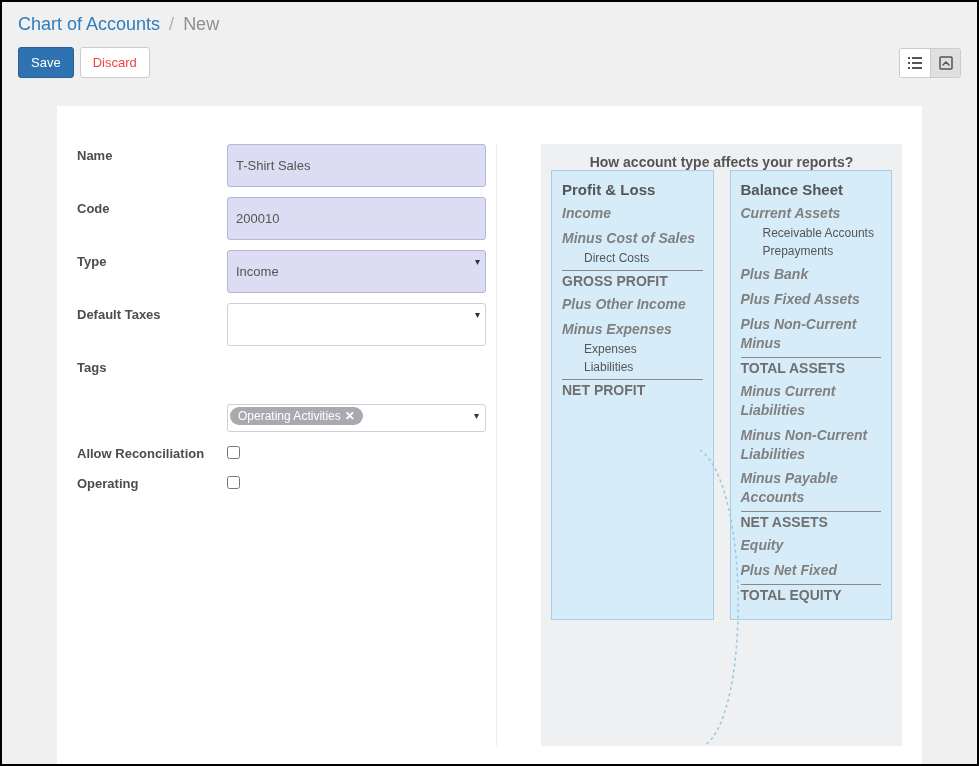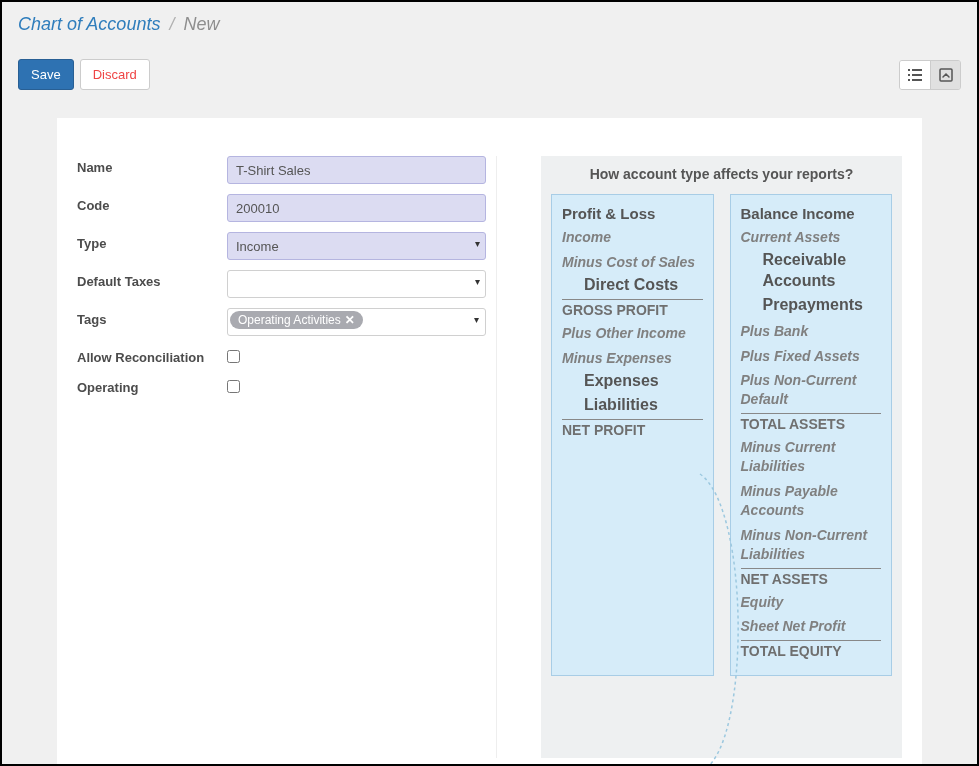--- a/index.html
+++ b/index.html
@@ -12,22 +12,21 @@
     height: 766px;
     border: 2px solid #000;
     overflow: hidden;
   }
   .header-area {
     padding: 12px 16px 10px 16px;
     background: #f0f0f0;
   }
   .breadcrumb {
     font-size: 18px;
-    margin-bottom: 24px;
-    font-style: italic;
+    margin-bottom: 12px;
   }
   .breadcrumb .bc-link { color: #2f7dbc; cursor: pointer; }
   .breadcrumb .bc-sep { color: #b0b0b0; margin: 0 4px; }
   .breadcrumb .bc-current { color: #8e8e8e; }
   .toolbar-row {
     display: flex;
     justify-content: space-between;
     align-items: center;
   }
   .toolbar-left { display: flex; gap: 6px; }
@@ -90,40 +89,41 @@
   }
   .form-label {
     font-weight: bold;
     font-size: 13px;
     color: #4c4c4c;
     padding-top: 4px;
     white-space: nowrap;
   }
   .txt-input, .sel-input {
     width: 100%;
-    height: 28px;
+    height: 43px;
     border: 1px solid #d0d0d0;
     border-radius: 3px;
     padding: 0 8px;
     font-size: 13px;
     color: #555;
     background: #fff;
   }
   .highlighted {
     background: #dcdcf2;
     border-color: #b5b5e0;
   }
   .tagbox {
     width: 100%;
     min-height: 28px;
     border: 1px solid #d0d0d0;
     border-radius: 3px;
     padding: 2px 12px 2px 2px;
     position: relative;
     background: #fff;
+    margin-top: 48px;
   }
   .tagbox::after {
     content: "▾";
     position: absolute;
     right: 6px;
     top: 5px;
     font-size: 10px;
     color: #333;
   }
   .tag-chip {
@@ -142,21 +142,21 @@
   .info-col {
     flex: 1;
     background: #eef0f1;
     padding: 10px;
   }
   .info-title {
     text-align: center;
     font-weight: bold;
     color: #555;
     font-size: 14px;
-    margin-bottom: 12px;
+    margin-bottom: 0;
   }
   .panels-row {
     display: flex;
     gap: 16px;
     position: relative;
   }
   .panel {
     flex: 1;
     background: #d6ecf9;
     border: 1px solid #a8cde6;
@@ -170,23 +170,23 @@
   }
   .line-italic {
     font-style: italic;
     font-weight: bold;
     color: #808080;
     font-size: 14px;
     margin-top: 6px;
     line-height: 1.35;
   }
   .line-sub {
-    font-weight: bold;
-    color: #555;
-    font-size: 16px;
+    font-weight: normal;
+    color: #555;
+    font-size: 12px;
     margin-left: 22px;
     margin-top: 2px;
     line-height: 1.35;
   }
   .rule {
     border: none;
     border-top: 1px solid #888;
     margin: 4px 0 2px 0;
   }
   .line-total {
@@ -307,36 +307,36 @@
           <div class="line-total">GROSS PROFIT</div>
           <div class="line-italic">Plus Other Income</div>
           <div class="line-italic">Minus Expenses</div>
           <div class="line-sub">Expenses</div>
           <div class="line-sub">Liabilities</div>
           <hr class="rule">
           <div class="line-total">NET PROFIT</div>
         </div>
 
         <div class="panel">
-          <div class="panel-title">Balance Income</div>
+          <div class="panel-title">Balance Sheet</div>
           <div class="line-italic">Current Assets</div>
           <div class="line-sub">Receivable Accounts</div>
           <div class="line-sub">Prepayments</div>
           <div class="line-italic">Plus Bank</div>
           <div class="line-italic">Plus Fixed Assets</div>
-          <div class="line-italic">Plus Non-Current Default</div>
+          <div class="line-italic">Plus Non-Current Minus</div>
           <hr class="rule">
           <div class="line-total">TOTAL ASSETS</div>
           <div class="line-italic">Minus Current Liabilities</div>
+          <div class="line-italic">Minus Non-Current Liabilities</div>
           <div class="line-italic">Minus Payable Accounts</div>
-          <div class="line-italic">Minus Non-Current Liabilities</div>
           <hr class="rule">
           <div class="line-total">NET ASSETS</div>
           <div class="line-italic">Equity</div>
-          <div class="line-italic">Sheet Net Profit</div>
+          <div class="line-italic">Plus Net Fixed</div>
           <hr class="rule">
           <div class="line-total">TOTAL EQUITY</div>
         </div>
       </div>
     </div>
 
   </div>
 </div>
 
 </body></html>

